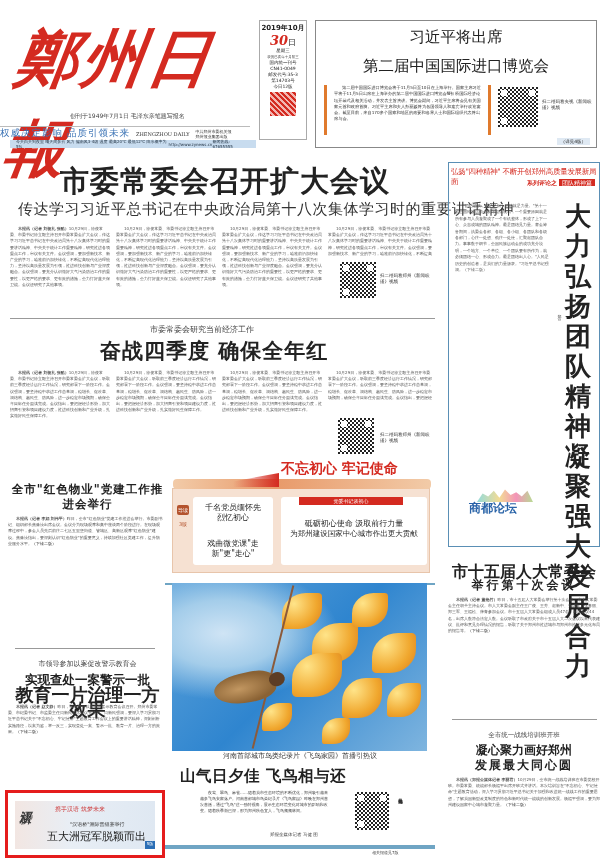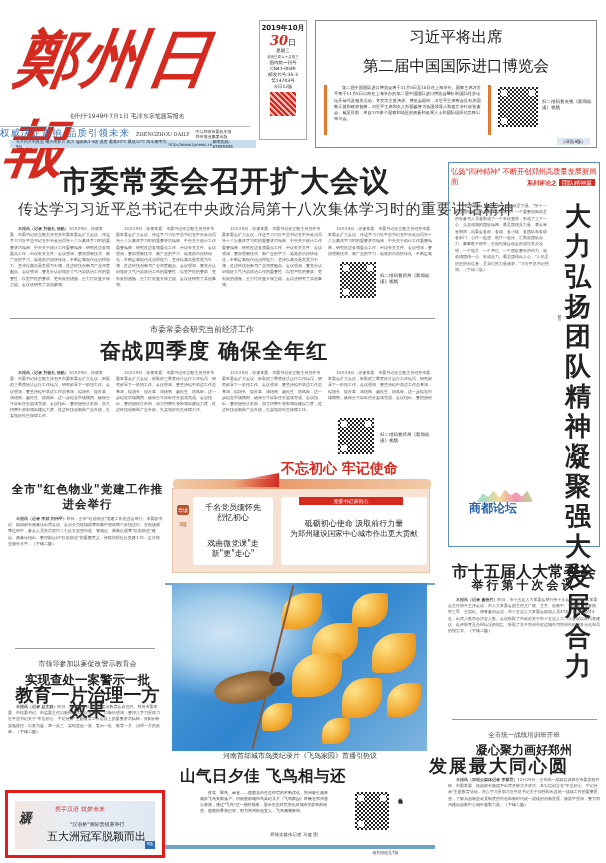--- a/index.html
+++ b/index.html
@@ -219,14 +219,14 @@
 </div>
 
 <div class="abs h3" style="left:448px;top:564px;width:152px;font-size:16px">市十五届人大常委会</div>
 <div class="abs h3" style="left:448px;top:578px;width:152px;font-size:12px;letter-spacing:3px">举行第十次会议</div>
 <div class="col" style="left:448px;top:597px;width:152px;height:104px"><b>本报讯（记者 董艳竹）</b><span>昨日，市十五届人大常委会举行第十次会议。市人大常委会主任胡荃主持会议。市人大常委会副主任王广俊、王芳、赵新中、孔德振、张春丽、郑三军、王福松、薛青参加会议。市十五届人大常委会组成人员47名，出席会议44名，出席人数符合法定人数。会议听取了市政府关于市十五届人大二次会议以来代表建议、批评和意见办理情况的报告，听取了关于郑州市推进城市与郑州市推进多元化布局的报告等。</span><span style="color:#222">（下转二版）</span></div>
 
 <div class="rule" style="left:452px;top:719px;width:145px"></div>
 
 <div class="abs" style="left:448px;top:731px;width:152px;text-align:center;font-size:6.5px;color:#444">全市统一战线培训班开班</div>
 <div class="abs h3" style="left:448px;top:743px;width:152px;font-size:12px">凝心聚力画好郑州</div>
-<div class="abs h3" style="left:423px;top:758px;width:152px;font-size:18px;letter-spacing:2px">发展最大同心圆</div>
+<div class="abs h3" style="left:448px;top:758px;width:152px;font-size:12px;letter-spacing:2px">发展最大同心圆</div>
 <div class="col" style="left:448px;top:777px;width:152px;height:82px"><b>本报讯（郑报全媒体记者 李丽君）</b><span>10月29日，全市统一战线培训班在市委党校开班。市委常委、统战部长杨福平出席开班式并讲话。本次培训旨在"不忘初心、牢记使命"主题教育活动，深入学习贯彻习近平总书记关于加强和改进统一战线工作的重要思想，了解我国新型政党制度的特色和新时代统一战线的创新发展。杨福平强调，要为郑州建设国家中心城市凝聚力量。</span><span style="color:#222">（下转二版）</span></div>
 
 </body></html>

